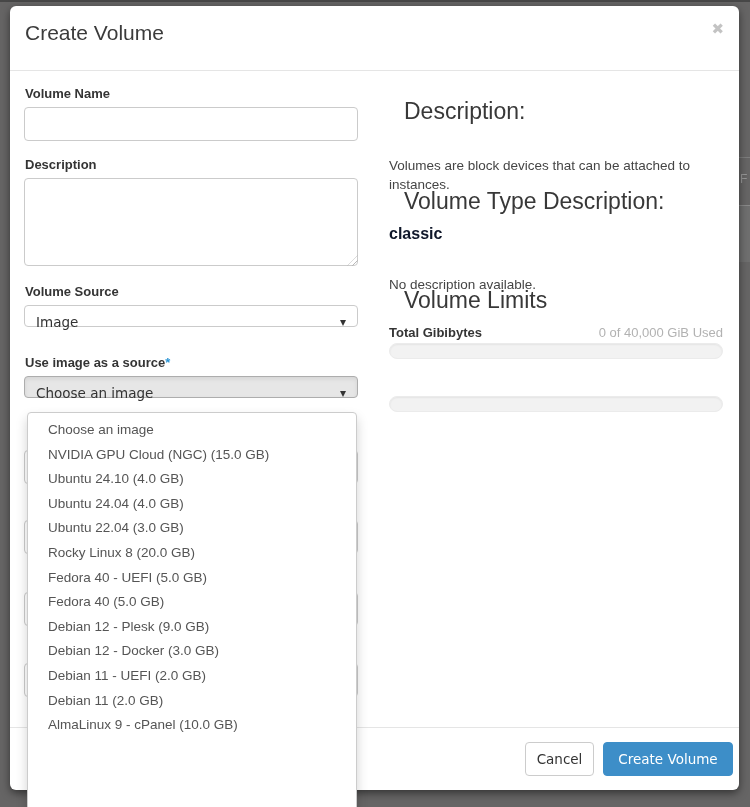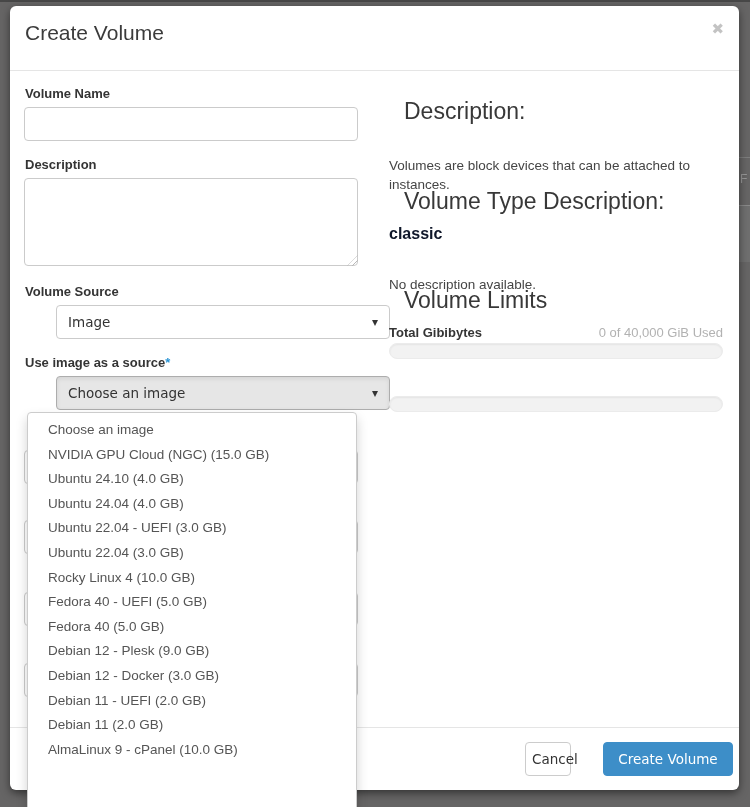--- a/index.html
+++ b/index.html
@@ -37,21 +37,21 @@
     font-family:"DejaVu Sans", sans-serif;font-size:13.5px;color:#333;
   }
   .text-input{height:34px;padding:6px 10px;}
   .text-area{height:88px;padding:6px 10px;resize:none;}
   .resize-handle{
     position:absolute;right:3px;bottom:3px;width:11px;height:11px;
     background:repeating-linear-gradient(135deg,transparent 0 3px,#b9b9b9 3px 4px);
     clip-path:polygon(100% 0,100% 100%,0 100%);
     cursor:nwse-resize;
   }
-  .sel{height:34px;line-height:32px;padding:0 24px 0 11px;cursor:pointer;margin-left:32px;}
+  .sel{height:22px;line-height:32px;padding:0 24px 0 11px;cursor:pointer;}
   .sel .caret{position:absolute;right:11px;top:0;line-height:32px;font-size:12px;color:#333;}
   .sel-open{background:#e6e6e6;border-color:#adadad;box-shadow:inset 0 2px 4px rgba(0,0,0,.08);}
 
   
   .hidden-field{
     position:absolute;left:14px;width:334px;height:34px;box-sizing:border-box;
     border:1px solid #cbcbcb;border-radius:4px;background:#fff;z-index:1;
   }
 
   
@@ -79,21 +79,21 @@
     box-shadow:inset 0 1px 2px rgba(0,0,0,.06);overflow:hidden;
   }
   .progress-fill{height:100%;background:#3d8ec8;width:0%;}
 
   
   .modal-footer-line{position:absolute;left:0;right:0;top:721px;height:1px;background:#e5e5e5;z-index:5;}
   .btn{
     position:absolute;top:736px;height:34px;box-sizing:border-box;border-radius:4px;
     font-family:"DejaVu Sans", sans-serif;font-size:13.5px;cursor:pointer;z-index:6;
   }
-  .btn-cancel{left:515px;width:46px;background:#fff;border:1px solid #ccc;color:#333;}
+  .btn-cancel{left:515px;width:69px;background:#fff;border:1px solid #ccc;color:#333;}
   .btn-primary{left:593px;width:130px;background:#3d8ec8;border:1px solid #3d8ec8;color:#fff;}
 </style>
 </head>
 <body>
 
 <div class="overlay-topline"></div>
 <div class="bg-hairline" style="top:157px"></div>
 <div class="bg-patch"></div>
 <div class="bg-hairline" style="top:205px;background:#8a8a8a"></div>
 <div class="bg-fragment">F</div>
@@ -127,23 +127,22 @@
   <div class="hidden-field" style="top:444px"></div>
   <div class="hidden-field" style="top:514px"></div>
   <div class="hidden-field" style="top:586px"></div>
   <div class="hidden-field" style="top:657px"></div>
 
   <div class="dropdown-menu" id="image-options">
       <div class="dropdown-item">Choose an image</div>
       <div class="dropdown-item">NVIDIA GPU Cloud (NGC) (15.0 GB)</div>
       <div class="dropdown-item">Ubuntu 24.10 (4.0 GB)</div>
       <div class="dropdown-item">Ubuntu 24.04 (4.0 GB)</div>
-      <div class="dropdown-item">Ubuntu 22.04 - UEFI (3.0 GB)</div>
       <div class="dropdown-item">Ubuntu 22.04 (3.0 GB)</div>
-      <div class="dropdown-item">Rocky Linux 4 (10.0 GB)</div>
+      <div class="dropdown-item">Rocky Linux 8 (20.0 GB)</div>
       <div class="dropdown-item">Fedora 40 - UEFI (5.0 GB)</div>
       <div class="dropdown-item">Fedora 40 (5.0 GB)</div>
       <div class="dropdown-item">Debian 12 - Plesk (9.0 GB)</div>
       <div class="dropdown-item">Debian 12 - Docker (3.0 GB)</div>
       <div class="dropdown-item">Debian 11 - UEFI (2.0 GB)</div>
       <div class="dropdown-item">Debian 11 (2.0 GB)</div>
       <div class="dropdown-item">AlmaLinux 9 - cPanel (10.0 GB)</div>
     </div>
 
   <div class="help-h" style="top:92px">Description:</div>

